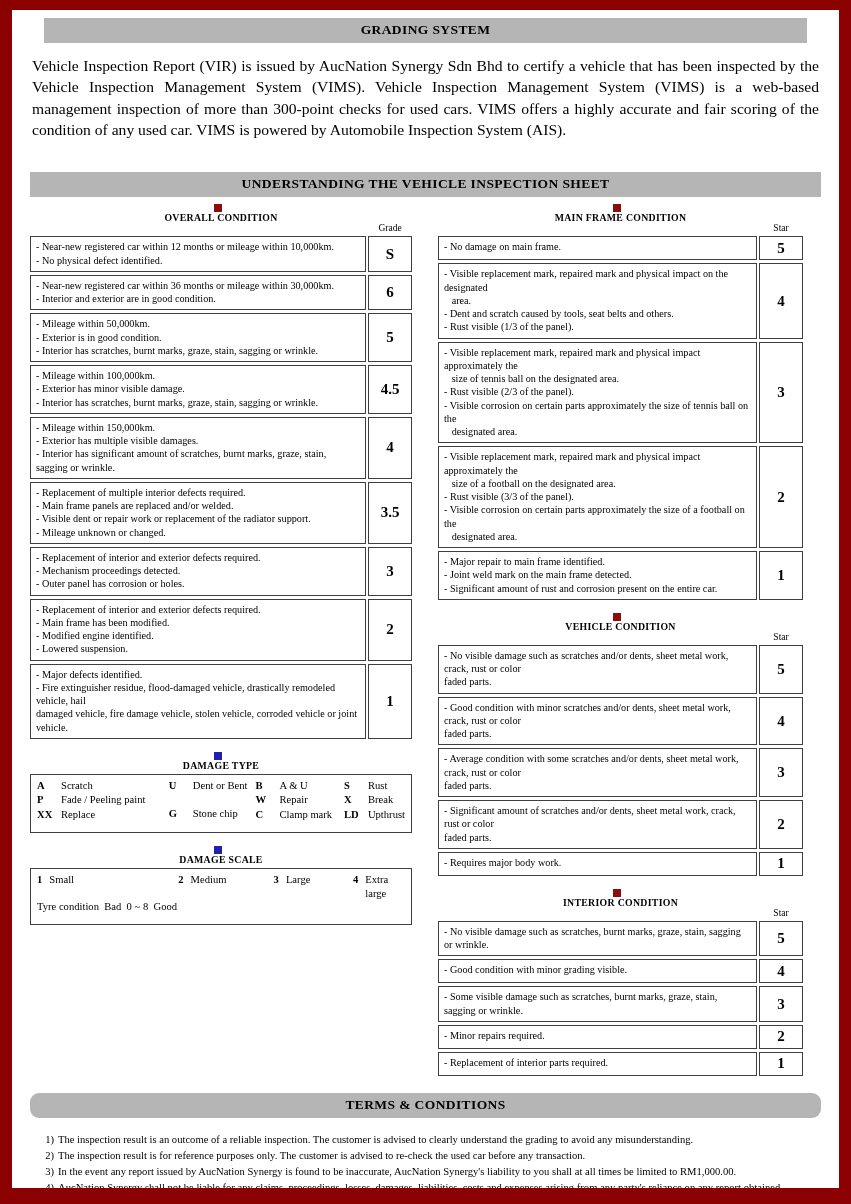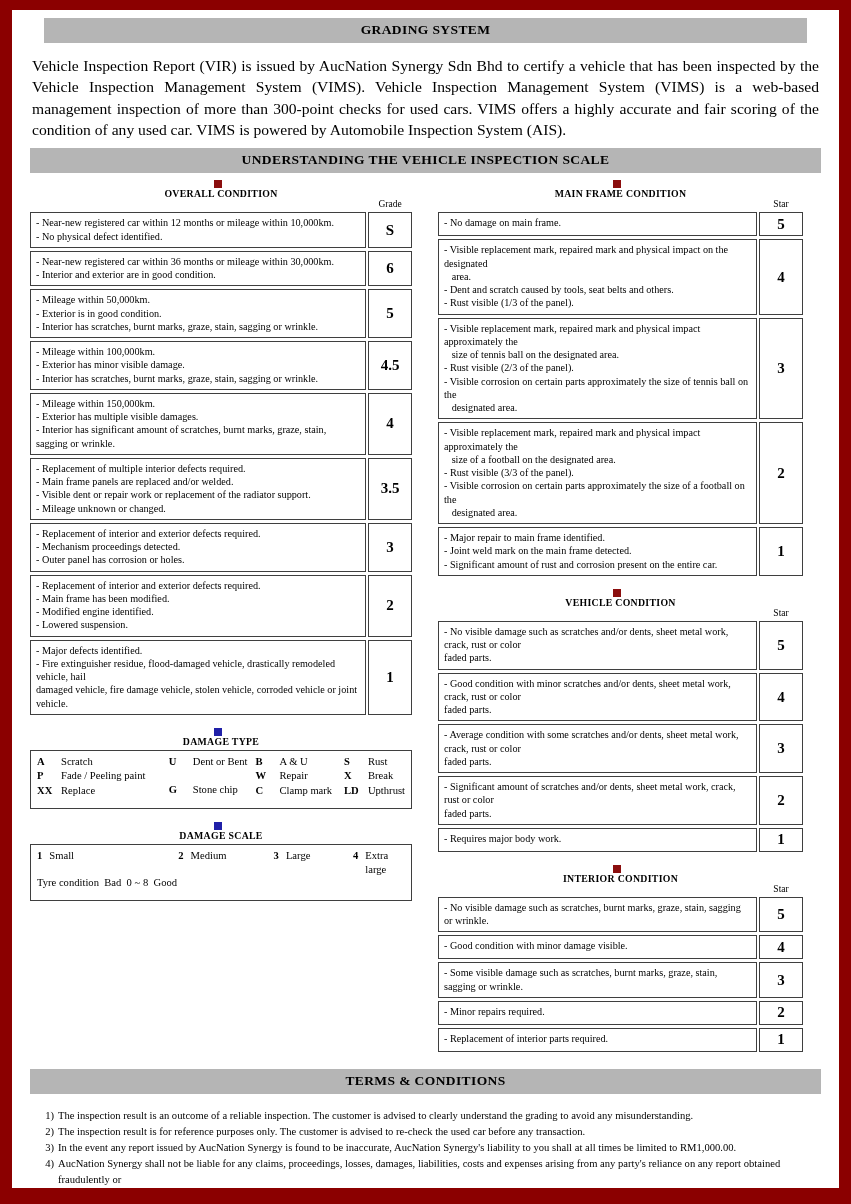--- a/index.html
+++ b/index.html
@@ -23,21 +23,21 @@
     font-weight: bold;
     font-size: 13.5px;
     padding: 4px 0 5px 0;
     letter-spacing: .4px;
   }
   .gray-bar.inset { margin: 0 14px; }
   .intro {
     font-size: 15.6px;
     line-height: 1.37;
     text-align: justify;
-    margin: 12px 2px 8px 2px;
+    margin: 12px 2px 32px 2px;
   }
   .columns { display: flex; gap: 26px; margin-top: 7px; }
   .col-left  { width: 382px; flex: 0 0 382px; }
   .col-right { width: 365px; flex: 0 0 365px; }
   section { margin-bottom: 13px; }
   .sec-head { display: flex; align-items: center; margin-bottom: 3px; flex-direction: column; }
   .marker { width: 8px; height: 17px; display: inline-block; margin-right: 7px; flex: 0 0 8px; }
   .marker.red  { background: #8B0E0E; }
   .marker.blue { background: #2020A8; }
   .sec-title { font-weight: bold; font-size: 9.8px; letter-spacing: .3px; }
@@ -87,21 +87,21 @@
 </style>
 </head>
 <body>
 
 <div class="page">
 
   <div class="gray-bar inset">GRADING SYSTEM</div>
 
   <p class="intro">Vehicle Inspection Report (VIR) is issued by AucNation Synergy Sdn Bhd to certify a vehicle that has been inspected by the Vehicle Inspection Management System (VIMS). Vehicle Inspection Management System (VIMS) is a web-based management inspection of more than 300-point checks for used cars. VIMS offers a highly accurate and fair scoring of the condition of any used car. VIMS is powered by Automobile Inspection System (AIS).</p>
 
-  <div class="gray-bar">UNDERSTANDING THE VEHICLE INSPECTION SCALE</div>
+  <div class="gray-bar">UNDERSTANDING THE VEHICLE INSPECTION SHEET</div>
 
   <div class="columns">
 
     <div class="col-left">
 
       <section>
         <div class="sec-head">
           <span class="marker red"></span>
           <span class="sec-title">OVERALL CONDITION</span>
           <span class="col-label">Grade</span>
@@ -381,21 +381,21 @@
         </div>
         <div class="cond-table">
             <div class="cond-row">
               <div class="desc">
                 <div class="ln">- No visible damage such as scratches, burnt marks, graze, stain, sagging or wrinkle.</div>
               </div>
               <div class="val">5</div>
             </div>
             <div class="cond-row">
               <div class="desc">
-                <div class="ln">- Good condition with minor damage visible.</div>
+                <div class="ln">- Good condition with minor grading visible.</div>
               </div>
               <div class="val">4</div>
             </div>
             <div class="cond-row">
               <div class="desc">
                 <div class="ln">- Some visible damage such as scratches, burnt marks, graze, stain, sagging or wrinkle.</div>
               </div>
               <div class="val">3</div>
             </div>
             <div class="cond-row">
@@ -409,21 +409,21 @@
                 <div class="ln">- Replacement of interior parts required.</div>
               </div>
               <div class="val">1</div>
             </div>
           </div>
       </section>
 
     </div>
   </div>
 
-  <div class="gray-bar" style="margin-top:4px;">TERMS &amp; CONDITIONS</div>
+  <div class="gray-bar" style="margin-top:4px;border-radius:9px;">TERMS &amp; CONDITIONS</div>
 
   <div class="terms-wrap">
       <div class="term-item">
         <span class="tnum">1)</span>
         <div class="tbody">
           <div>The inspection result is an outcome of a reliable inspection. The customer is advised to clearly understand the grading to avoid any misunderstanding.</div>
         </div>
       </div>
       <div class="term-item">
         <span class="tnum">2)</span>

